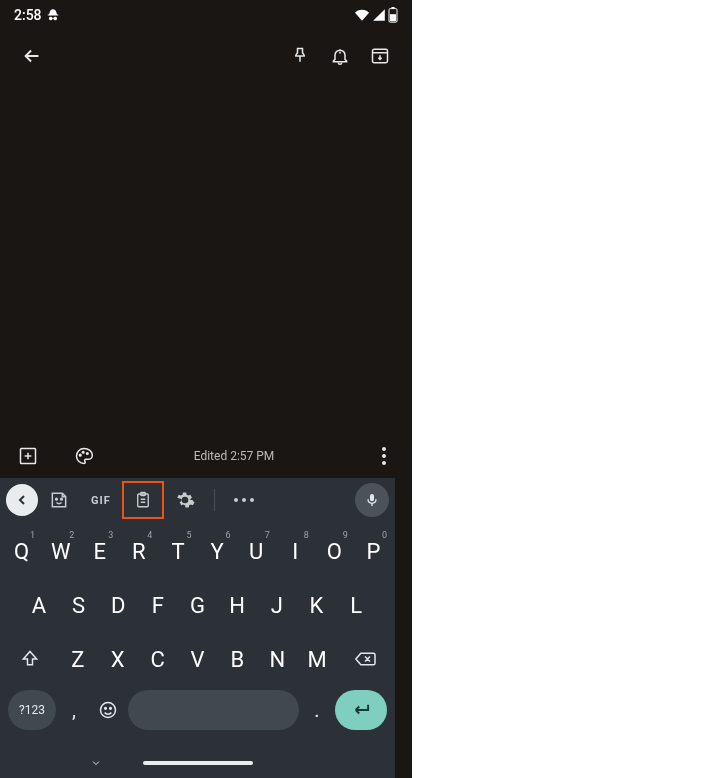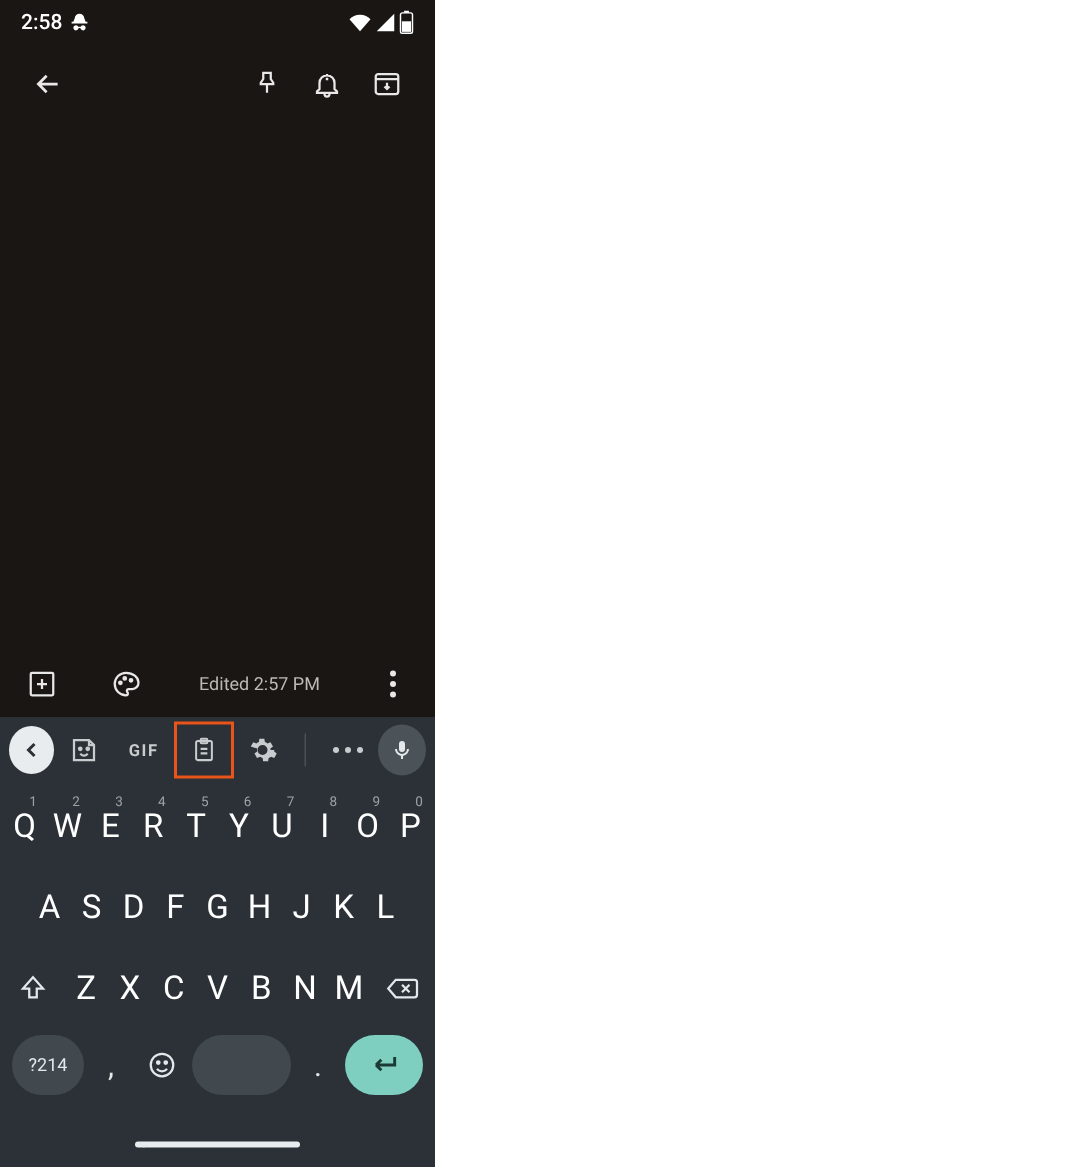--- a/index.html
+++ b/index.html
@@ -1,17 +1,17 @@
 <!DOCTYPE html>
 <html><head>
   <meta charset="utf-8">
   <style>
     * { box-sizing: border-box; margin: 0; padding: 0; }
     body { width: 720px; height: 778px; background: #fff; font-family: Roboto, Arial, sans-serif; }
-    .phone { width: 290px; height: 778px; background: #1a1614; position: relative; overflow: hidden; }
+    .phone { width: 412px; height: 778px; background: #1a1614; position: relative; overflow: hidden; }
     
     
     .status-bar { display: flex; justify-content: space-between; align-items: center; padding: 4px 14px 2px 14px; height: 28px; color: #fff; }
     .status-left { display: flex; align-items: center; gap: 4px; font-size: 14px; font-weight: 500; }
     .status-right { display: flex; align-items: center; gap: 2px; }
     .status-right svg { display: block; }
     
     
     .app-bar { display: flex; align-items: center; padding: 14px 12px; height: 56px; }
     .app-bar .spacer { flex: 1; }
@@ -23,21 +23,21 @@
     .note-input { color: #8a8580; font-size: 14px; }
     
     
     .note-toolbar { position: absolute; left: 0; right: 0; bottom: 300px; height: 44px; display: flex; align-items: center; padding: 0 8px; gap: 16px; }
     .note-toolbar .icon-btn { width: 40px; height: 40px; color: #e8e8e8; }
     .edited { flex: 1; text-align: center; color: #bdb9b5; font-size: 12px; }
     .menu-dots { display: flex; flex-direction: column; gap: 3px; align-items: center; justify-content: center; width: 40px; }
     .menu-dots span { width: 4px; height: 4px; background: #e8e8e8; border-radius: 50%; }
     
     
-    .keyboard { position: absolute; left: 0; right: 0; bottom: 0; height: 300px; background: #2b3136; color: #e4e8eb; }
+    .keyboard { position: absolute; left: 0; right: 17px; bottom: 0; height: 300px; background: #2b3136; color: #e4e8eb; }
     .kb-suggestion { height: 44px; display: flex; align-items: center; padding: 0 6px; gap: 0; }
     .kb-chip { height: 32px; display: flex; align-items: center; justify-content: center; }
     .kb-chip.round { width: 32px; border-radius: 50%; background: #e8ecee; color: #2b3136; }
     .kb-chip.icon { width: 42px; color: #c8ccce; }
     .kb-chip.gif { width: 42px; font-size: 11px; font-weight: 700; letter-spacing: 1px; color: #c8ccce; }
     .kb-chip.highlighted { border: 2.5px solid #e8541a; width: 42px; height: 38px; }
     .kb-divider { width: 1px; height: 22px; background: #4a5056; margin: 0 8px; }
     .kb-chip.dots3 { width: 42px; display: flex; gap: 4px; justify-content: center; }
     .kb-chip.dots3 span { width: 4px; height: 4px; background: #c8ccce; border-radius: 50%; }
     .kb-chip.mic { width: 34px; height: 34px; border-radius: 50%; background: #4b5358; margin-left: auto; }
@@ -222,21 +222,21 @@
             <div class="key">N</div>
             <div class="key">M</div>
           </div>
         <div class="key backspace">
           <svg width="24" height="20" viewBox="0 0 28 24" fill="none" stroke="#e4e8eb" stroke-width="1.8">
               <path d="M9 5h15a2 2 0 012 2v10a2 2 0 01-2 2H9l-6-7 6-7zM14 9l6 6M20 9l-6 6"></path>
             </svg>
         </div>
       </div>
       <div class="kb-row r4">
-        <div class="key-special key-123">?214</div>
+        <div class="key-special key-123">?123</div>
         <div class="key-special key-comma">,</div>
         <div class="key-special key-emoji">
           <svg width="20" height="20" viewBox="0 0 24 24" fill="none" stroke="#e4e8eb" stroke-width="1.8">
               <circle cx="12" cy="12" r="9"></circle>
               <circle cx="9" cy="10" r="1" fill="#e4e8eb"></circle>
               <circle cx="15" cy="10" r="1" fill="#e4e8eb"></circle>
               <path d="M8 15c1 1.5 2.5 2 4 2s3-.5 4-2"></path>
             </svg>
         </div>
         <div class="key-special key-space"></div>

